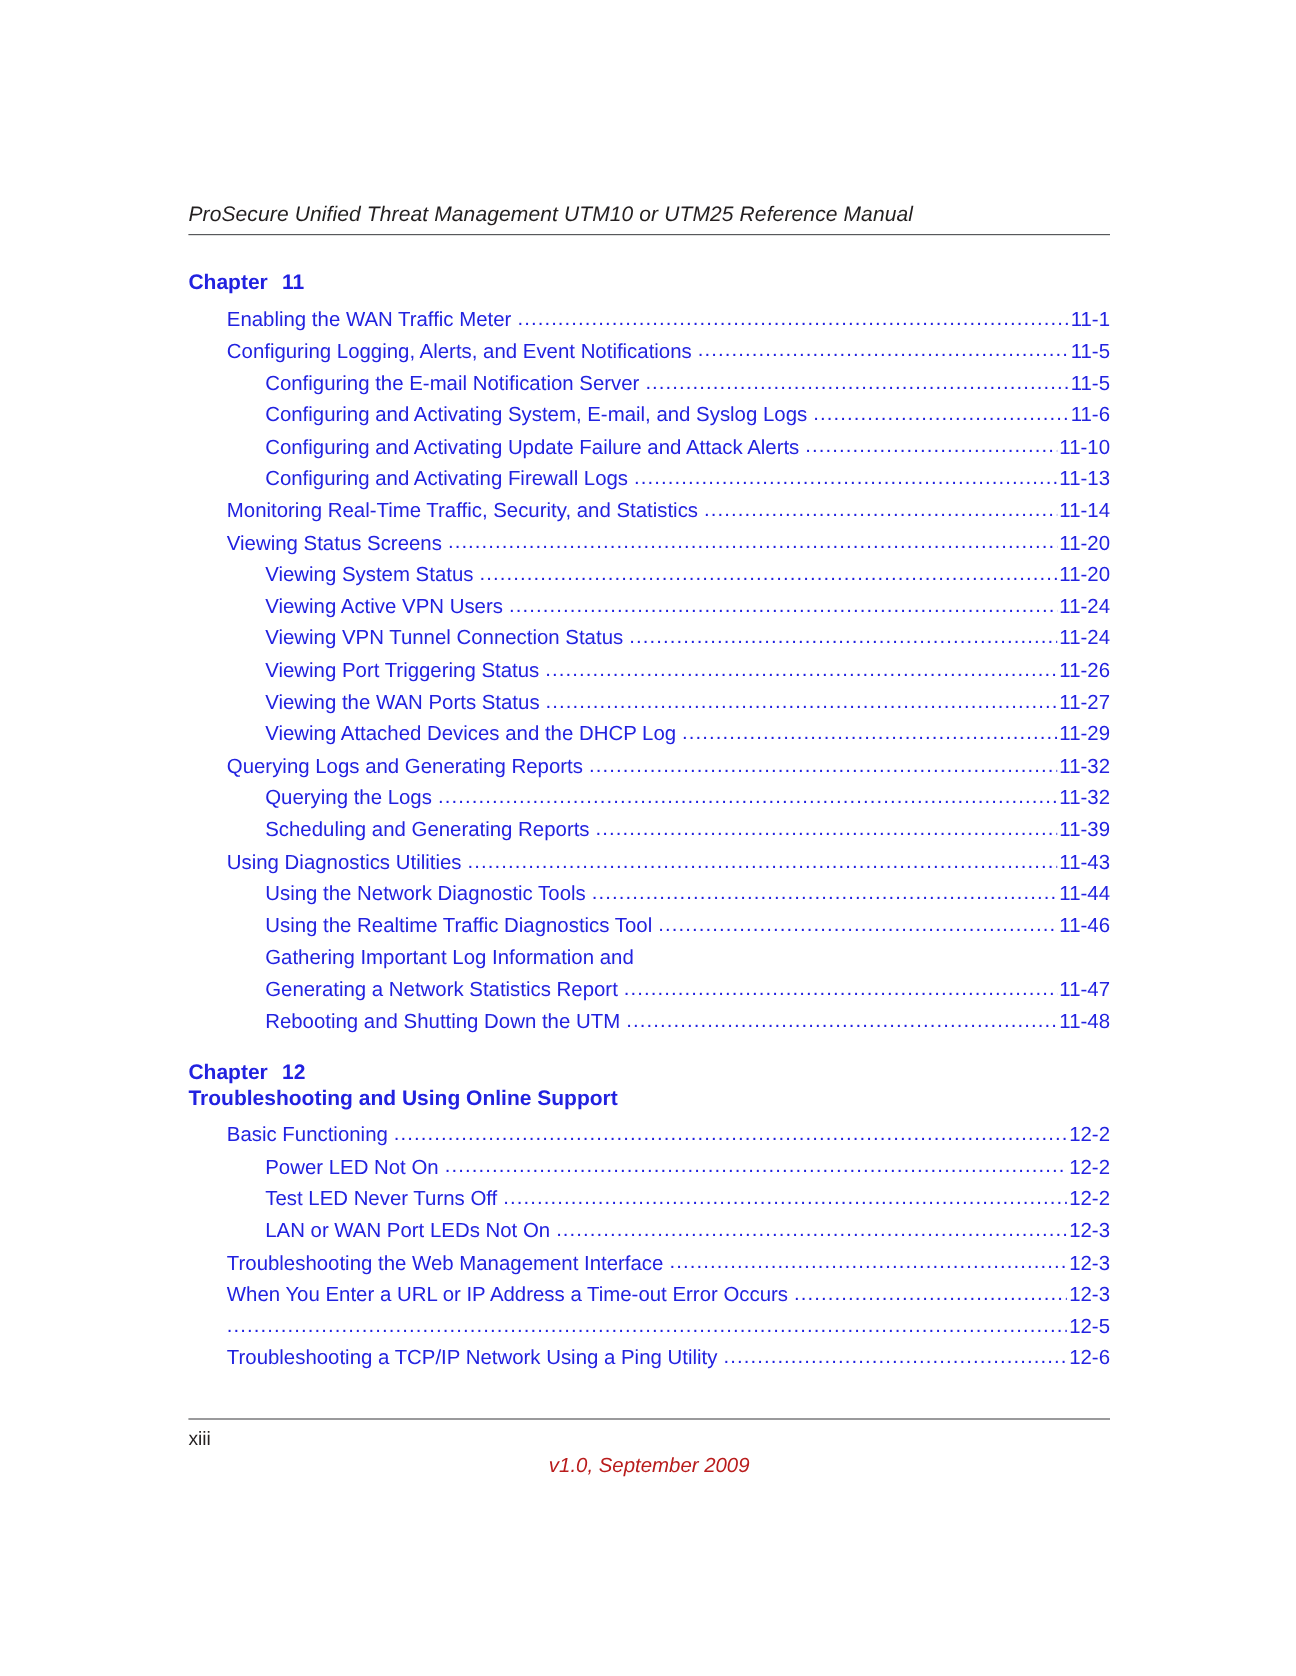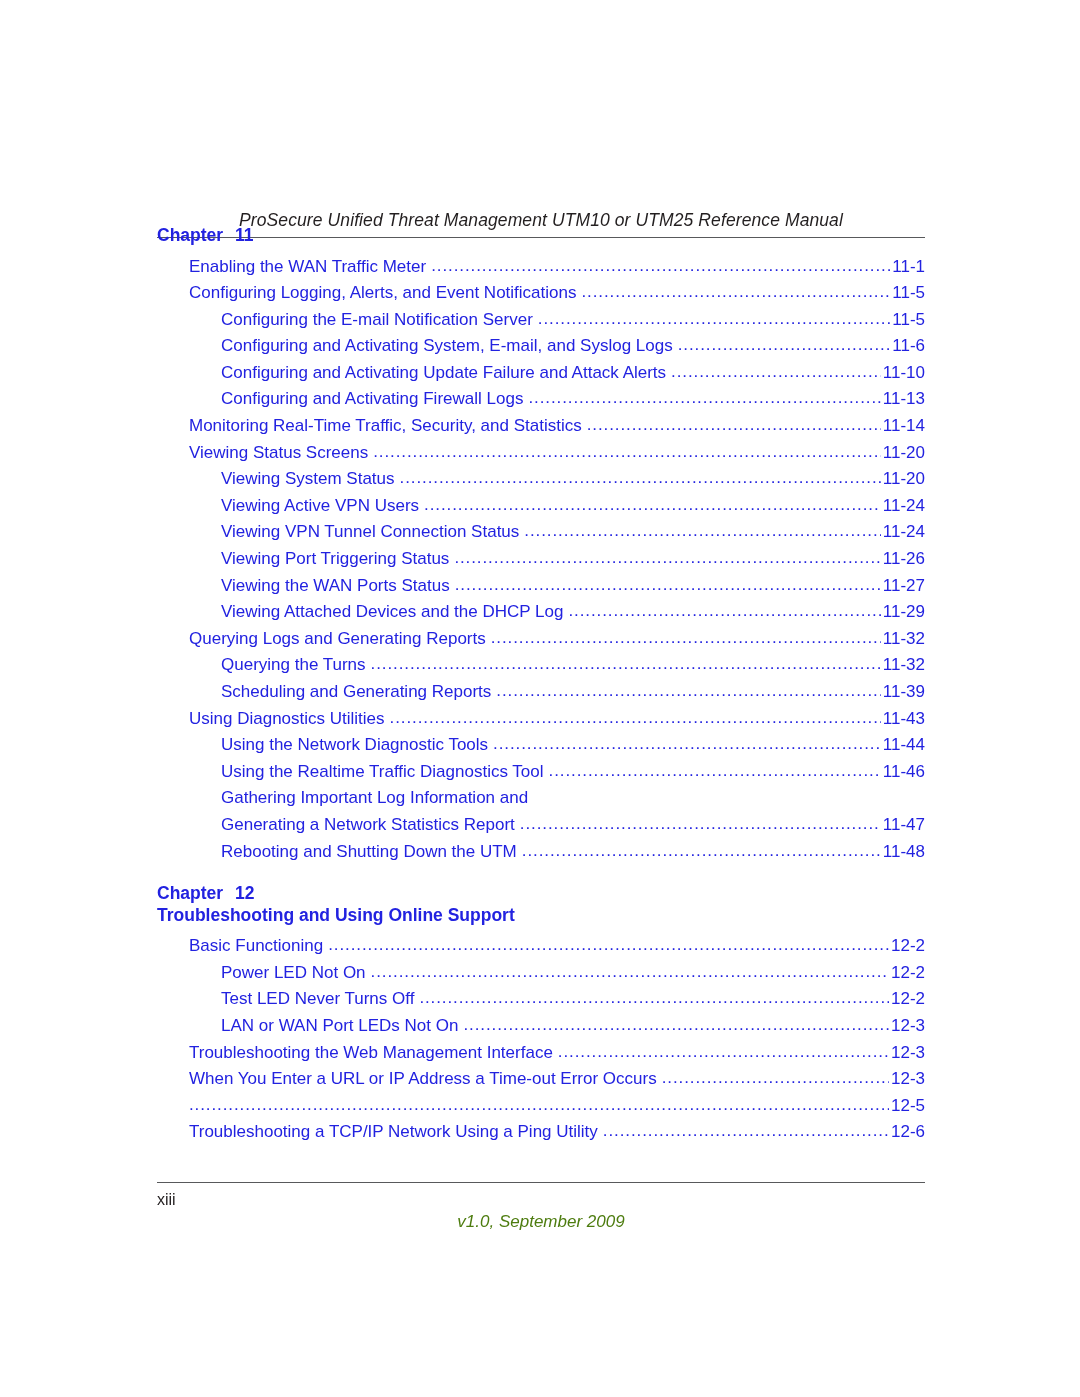--- a/index.html
+++ b/index.html
@@ -27,24 +27,23 @@
   .header-block {
     position: absolute;
     left: 157px;
     top: 168px;
     width: 768px;
   }
   .header-title {
     font-style: italic;
     font-size: 17.5px;
     color: #231f20;
-    text-align: center;
+    text-align: left;
     letter-spacing: 0.1px;
     white-space: nowrap;
-    margin-top: 42px;
   }
   .header-rule {
     margin-top: 6px;
     border-top: 1.6px solid #58595b;
     width: 100%;
   }
 
   
   .toc {
     position: absolute;
@@ -125,21 +124,21 @@
     color: #231f20;
   }
   .footer-version {
     position: absolute;
     left: 157px;
     top: 1212px;
     width: 768px;
     text-align: center;
     font-style: italic;
     font-size: 17px;
-    color: #4d7c0f;
+    color: #b91c1c;
   }
 </style>
 </head>
 <body>
 
 <div class="page">
 
   <div class="header-block">
     <div class="header-title">ProSecure Unified Threat Management UTM10 or UTM25 Reference Manual</div>
     <div class="header-rule"></div>
@@ -217,21 +216,21 @@
         <span class="etitle">Viewing Attached Devices and the DHCP Log</span>
         <span class="leader">...............................................................................................................................................................</span>
         <span class="pnum">11-29</span>
       </div>
       <div class="entry lvl1">
         <span class="etitle">Querying Logs and Generating Reports</span>
         <span class="leader">...............................................................................................................................................................</span>
         <span class="pnum">11-32</span>
       </div>
       <div class="entry lvl2">
-        <span class="etitle">Querying the Turns</span>
+        <span class="etitle">Querying the Logs</span>
         <span class="leader">...............................................................................................................................................................</span>
         <span class="pnum">11-32</span>
       </div>
       <div class="entry lvl2">
         <span class="etitle">Scheduling and Generating Reports</span>
         <span class="leader">...............................................................................................................................................................</span>
         <span class="pnum">11-39</span>
       </div>
       <div class="entry lvl1">
         <span class="etitle">Using Diagnostics Utilities</span>

